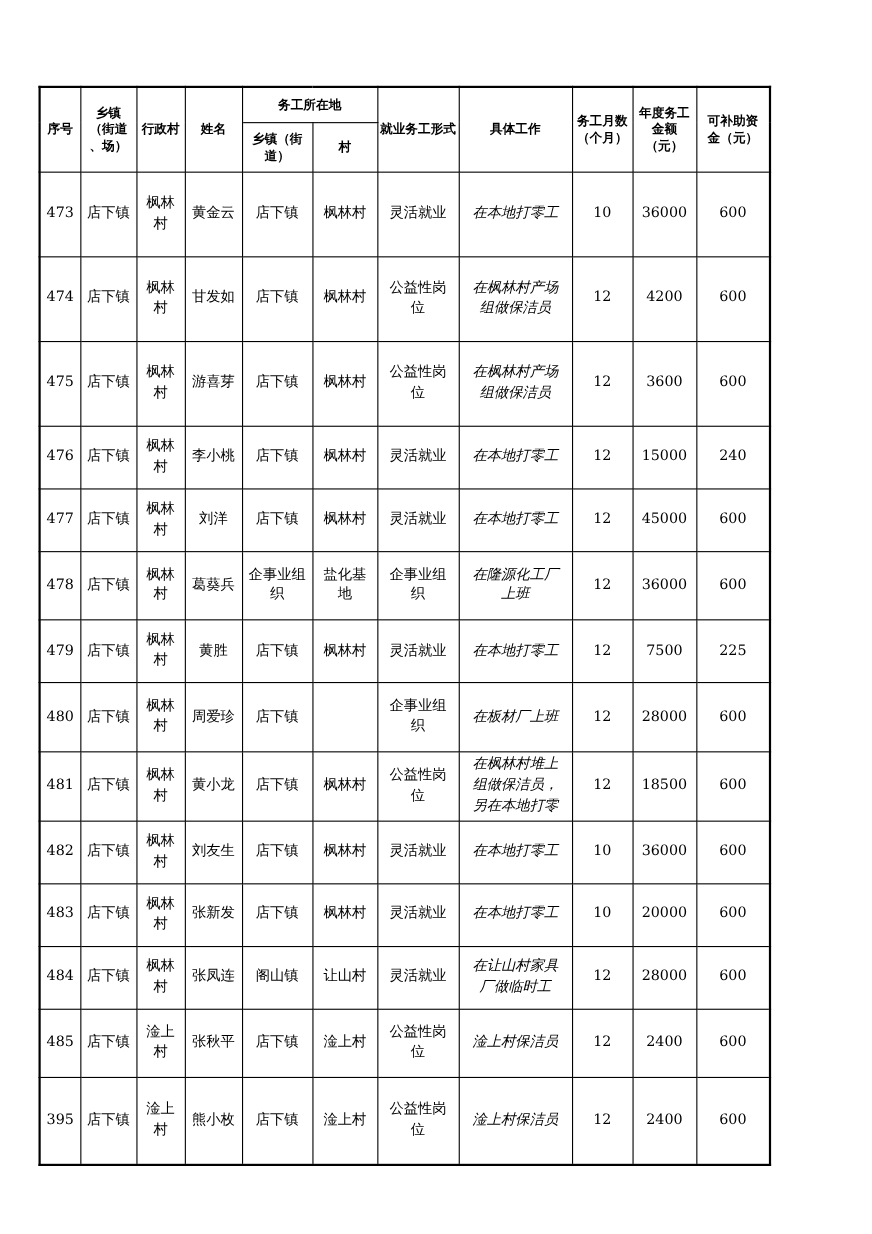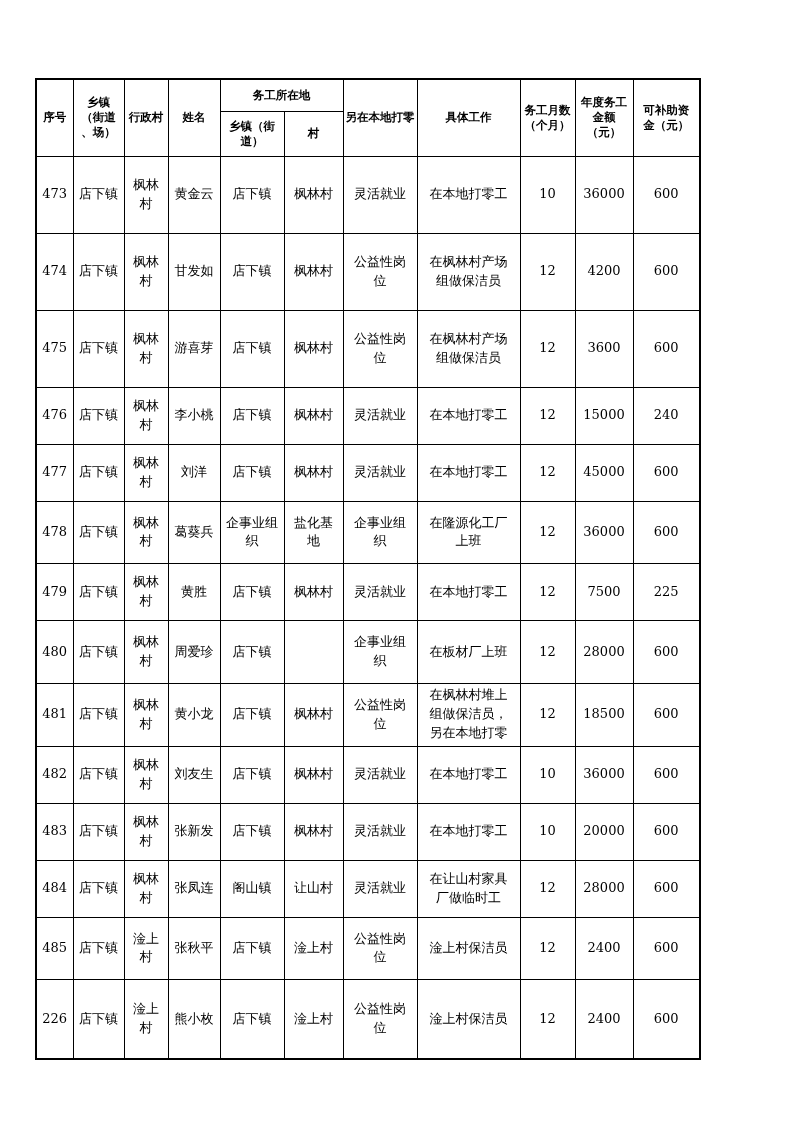--- a/index.html
+++ b/index.html
@@ -42,21 +42,21 @@
   table.roster td {
     font-size: 13px;
     line-height: 1.45;
     padding: 0 3px;
     word-break: break-word;
   }
   
   table.roster td:nth-child(3) { padding: 0 4px; }  
   table.roster td:nth-child(6) { padding: 0 4px; }  
   table.roster td:nth-child(7) { padding: 12px 5px; }  
-  table.roster td:nth-child(8) { padding: 0 8px; }  
+  table.roster td:nth-child(8) { padding: 0 8px; font-style: italic; }  
   thead tr.h1 { height: 32px; }
   thead tr.h2 { height: 45px; }
   tbody tr { height: 57px; }
   tbody tr:nth-child(-n+3) { height: 77px; margin-top: 20px; }
   tbody tr:nth-child(14) { height: 79px; }
 </style>
 </head>
 <body>
 
 <div class="page">
@@ -76,21 +76,21 @@
     </colgroup>
     <thead>
       <tr class="h1">
         <th rowspan="2">序号</th>
         <th rowspan="2">乡镇
 （街道
 、场）</th>
         <th rowspan="2">行政村</th>
         <th rowspan="2">姓名</th>
         <th colspan="2">务工所在地</th>
-        <th rowspan="2">另在本地打零</th>
+        <th rowspan="2">就业务工形式</th>
         <th rowspan="2">具体工作</th>
         <th rowspan="2">务工月数
 （个月）</th>
         <th rowspan="2">年度务工
 金额
 （元）</th>
         <th rowspan="2">可补助资
 金（元）</th>
       </tr>
       <tr class="h2">
@@ -263,21 +263,21 @@
           <td>张秋平</td>
           <td>店下镇</td>
           <td>淦上村</td>
           <td>公益性岗位</td>
           <td>淦上村保洁员</td>
           <td>12</td>
           <td>2400</td>
           <td>600</td>
         </tr>
         <tr>
-          <td>226</td>
+          <td>395</td>
           <td>店下镇</td>
           <td>淦上村</td>
           <td>熊小枚</td>
           <td>店下镇</td>
           <td>淦上村</td>
           <td>公益性岗位</td>
           <td>淦上村保洁员</td>
           <td>12</td>
           <td>2400</td>
           <td>600</td>

